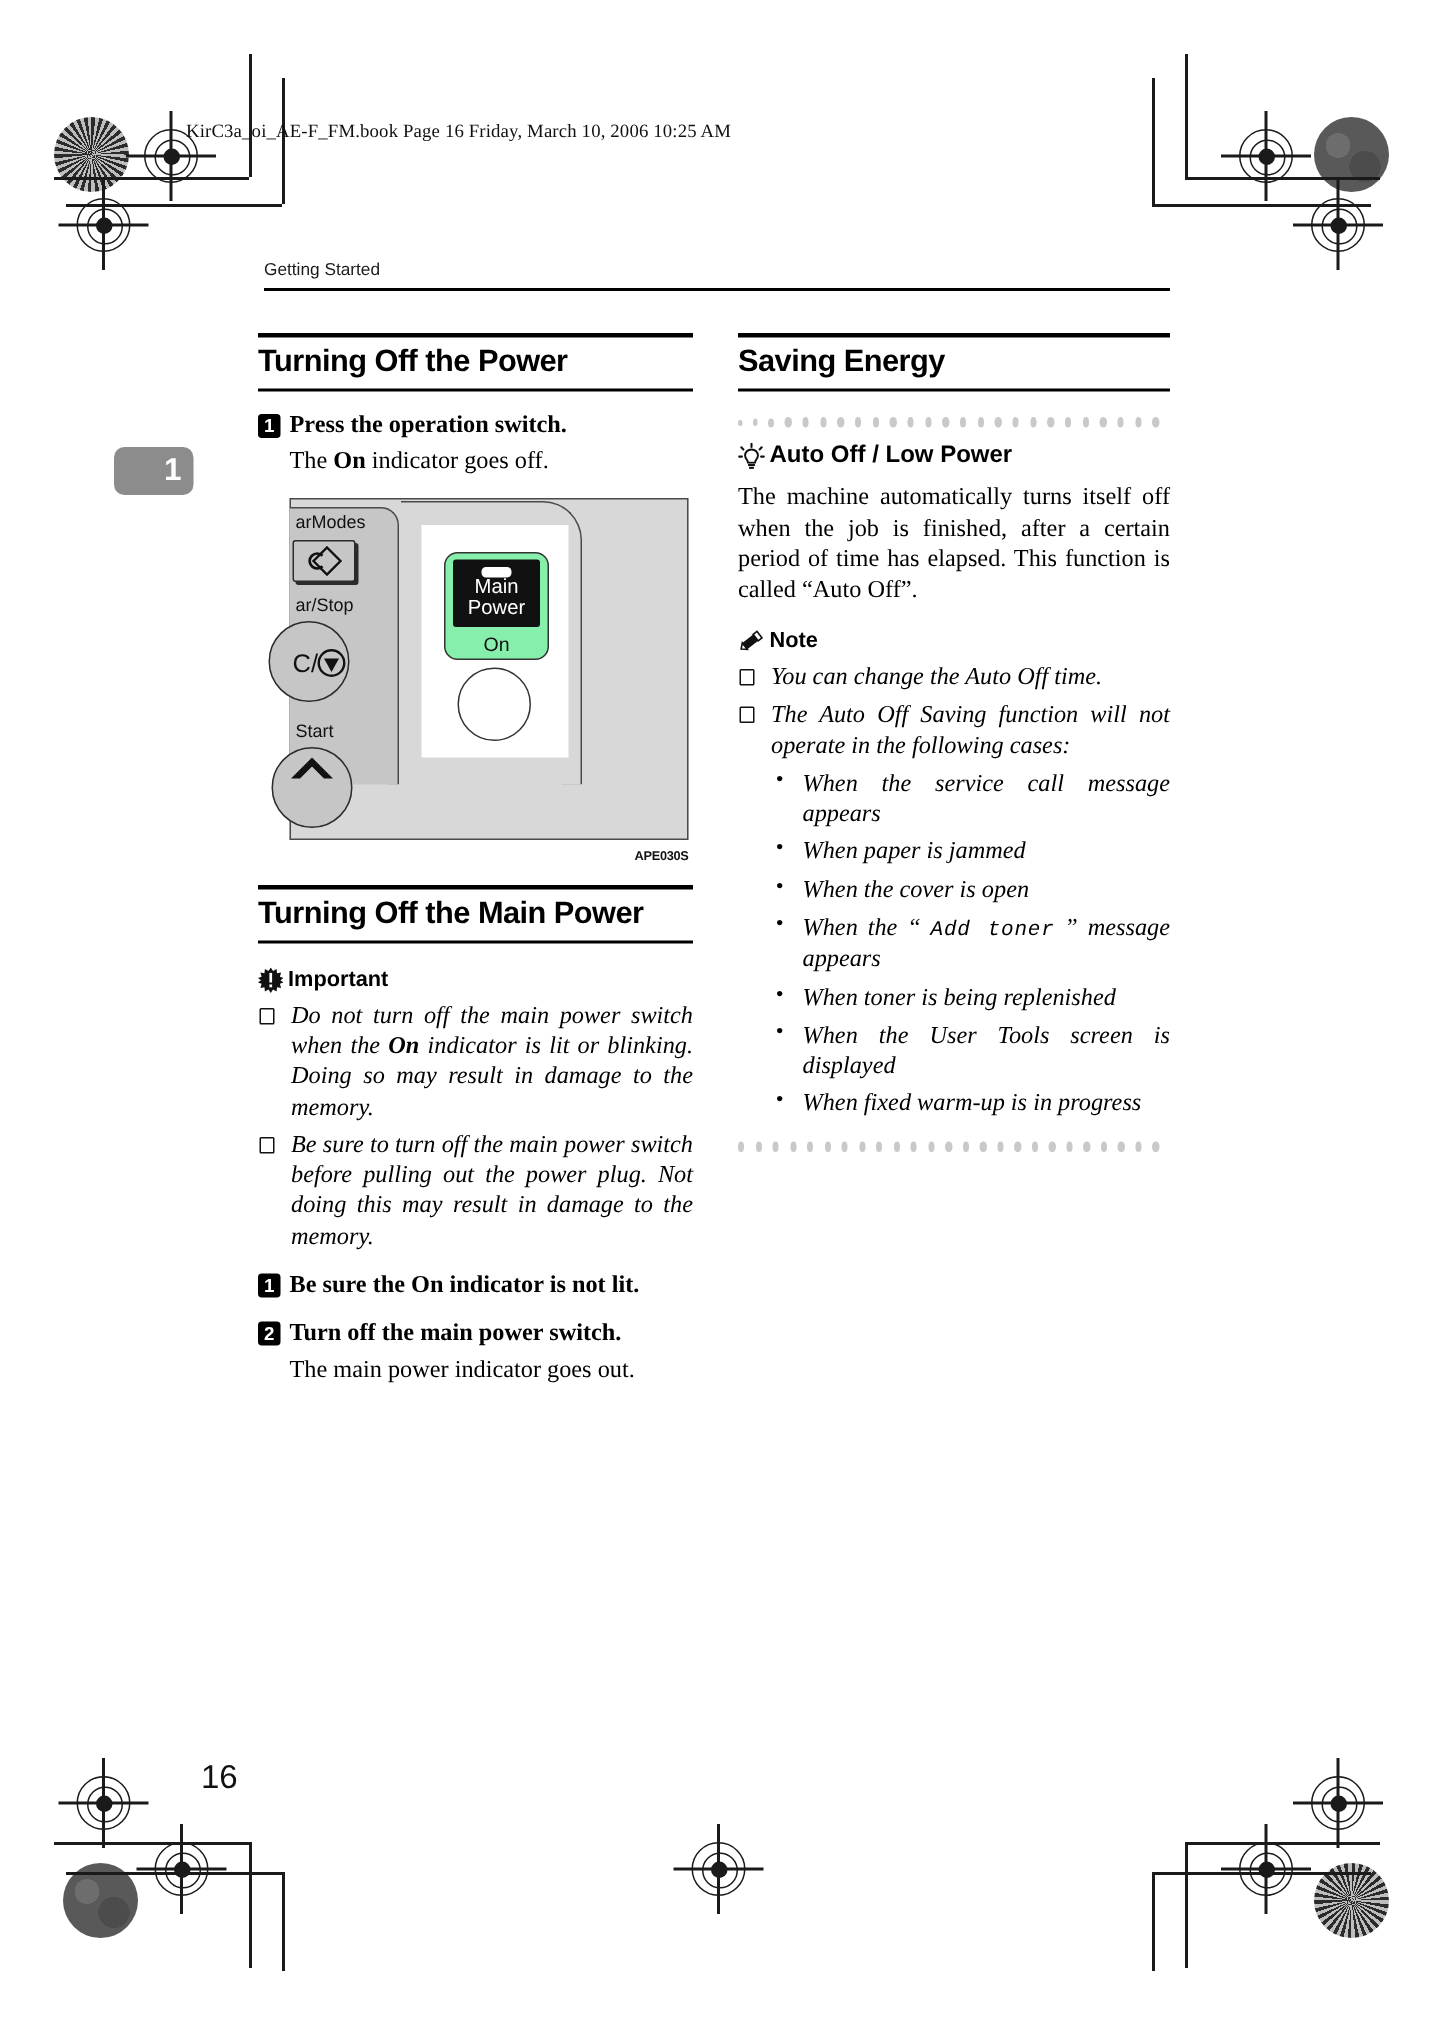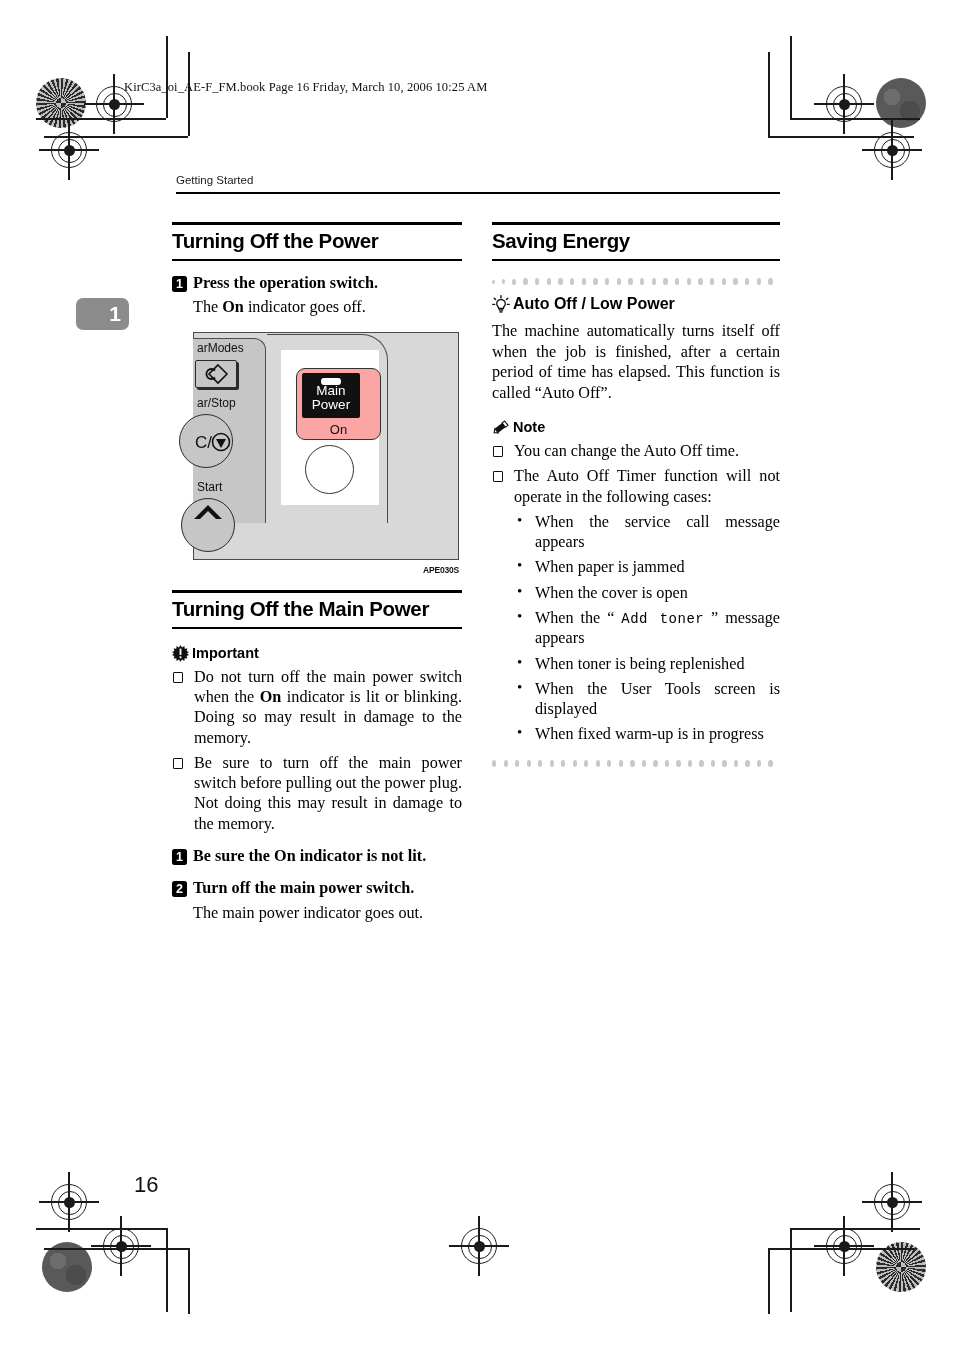--- a/index.html
+++ b/index.html
@@ -194,24 +194,23 @@
   .fig-white-box {
     position: absolute;
     left: 88px; top: 18px;
     width: 98px; height: 155px;
     background: #ffffff;
   }
   .fig-indicator {
     position: absolute;
     left: 103px; top: 36px;
     width: 68px; height: 70px;
-    background: #fca5a5;
+    background: #86efac;
     border: 1.4px solid #333;
     border-radius: 9px;
-    padding-left: 15px;
   }
   .fig-indicator-black {
     position: absolute;
     left: 5px; top: 4px;
     width: 58px; height: 45px;
     background: #111;
     border-radius: 2px;
     color: #fff;
     font-family: "Liberation Sans", sans-serif;
     font-size: 13.5px;
@@ -290,20 +289,21 @@
     margin: 3px 0 0 0;
     padding: 0;
   }
   ul.sq > li {
     position: relative;
     padding-left: 22px;
     margin-top: 5px;
     font-size: 16.2px;
     line-height: 1.25;
     text-align: justify;
+    font-style: italic;
   }
   ul.sq > li::before {
     content: "";
     position: absolute;
     left: 1px; top: 5px;
     width: 8px; height: 9px;
     border: 1.6px solid #111;
     border-radius: 1px;
   }
   ul.dot {
@@ -566,21 +566,21 @@
           <polygon points="3.5,5.6 0.4,8.3 3.5,11.0" fill="#fff" stroke="#111" stroke-width="1.1"></polygon>
           <rect x="12.7" y="5.6" width="3.2" height="5.4" fill="#fff" stroke="#111" stroke-width="1.1"></rect>
         </g>
       </svg>
     </span>
     <span>Note</span>
   </div>
   <ul class="sq">
     <li>You can change the Auto Off time.</li>
     <li>
-      <span>The Auto Off Timer function will not operate in the following cases:</span>
+      <span>The Auto Off Saving function will not operate in the following cases:</span>
       <ul class="dot" style="margin-left:0;">
         <li>When the service call message appears</li>
         <li>When paper is jammed</li>
         <li>When the cover is open</li>
         <li><span>When the “ </span><span class="mono">Add toner</span><span> ” message appears</span></li>
         <li>When toner is being replenished</li>
         <li>When the User Tools screen is displayed</li>
         <li>When fixed warm-up is in progress</li>
       </ul>
     </li>

